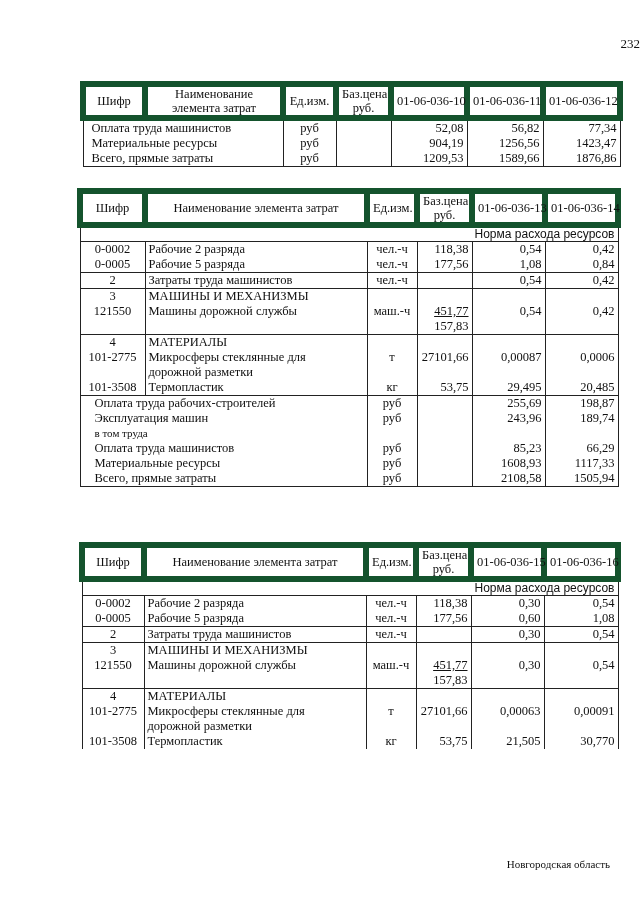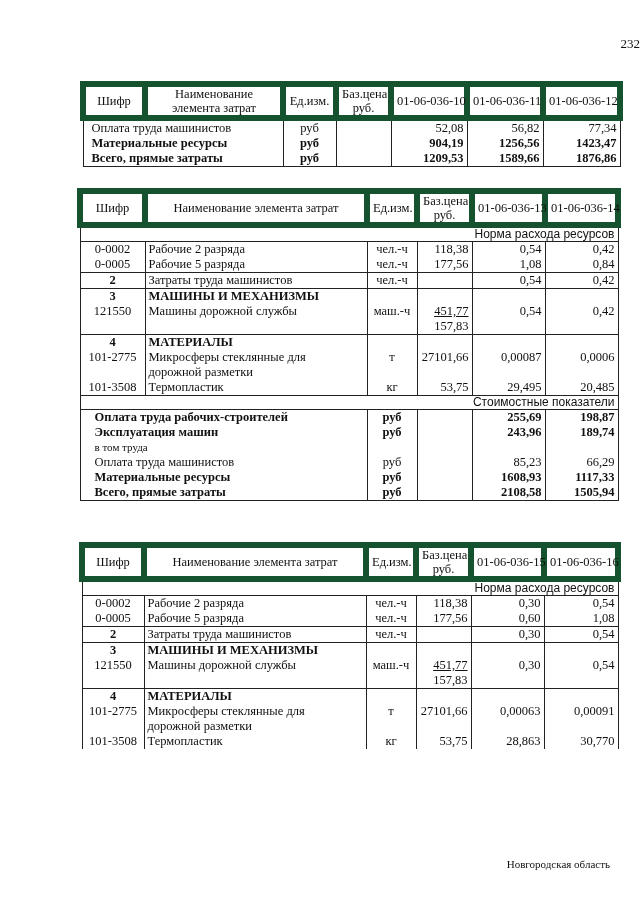--- a/index.html
+++ b/index.html
@@ -2,21 +2,21 @@
 <html><head>
 <meta charset="utf-8">
 <style>
   html, body { margin:0; padding:0; background:#ffffff; }
   body { width:640px; height:905px; position:relative; overflow:hidden;
          font-family:"Liberation Serif", serif; color:#111; font-size:12.5px; }
   .page-num { position:absolute; top:36px; left:0; width:640px; text-align:right; font-size:13px; }
   .footer { position:absolute; top:858px; right:30px; font-size:11px; }
   table { position:absolute; border-collapse:collapse; table-layout:fixed; }
   td { padding:0 3px; line-height:15px; vertical-align:top; white-space:nowrap; overflow:visible; }
-  .b { font-weight:bold; }
+  .b { font-weight:normal; }
   .c { text-align:center; }
   .r { text-align:right; }
   .hdr td { border:6px solid #14532d; vertical-align:middle; line-height:14px; }
   .hdr td.mid { text-align:center; }
   .vl { border-left:1px solid #222; }
   .vr { border-right:1px solid #222; }
   .bt { border-top:1px solid #222; }
   .bb { border-bottom:1px solid #222; }
   .small { font-family:"Liberation Sans", sans-serif; font-size:12px; text-align:right; line-height:13px; }
   .u { text-decoration:underline; }
@@ -152,23 +152,20 @@
         <td class="r vl vr">0,0006</td>
   </tr>
   <tr class="bb">
     <td class="c vl bb">101-3508</td>
         <td class="vl bb">Термопластик</td>
     <td class="c vl bb">кг</td>
         <td class="r vl bb">53,75</td>
     <td class="r vl bb">29,495</td>
         <td class="r vl vr bb">20,485</td>
   </tr>
-  <tr>
-        <td colspan="6" class="small vl vr">Стоимостные показатели</td>
-      </tr>
   <tr class="b bt">
     <td colspan="2" class="vl" style="padding-left:14px">Оплата труда рабочих-строителей</td>
         <td class="c vl">руб</td>
     <td class="vl"></td>
         <td class="r vl">255,69</td>
         <td class="r vl vr">198,87</td>
   </tr>
   <tr class="b">
     <td colspan="2" class="vl" style="padding-left:14px">Эксплуатация машин</td>
         <td class="c vl">руб</td>
@@ -282,19 +279,19 @@
     <td class="c vl">т</td>
         <td class="r vl">27101,66</td>
     <td class="r vl">0,00063</td>
         <td class="r vl vr">0,00091</td>
   </tr>
   <tr>
     <td class="c vl">101-3508</td>
         <td class="vl">Термопластик</td>
     <td class="c vl">кг</td>
         <td class="r vl">53,75</td>
-    <td class="r vl">28,863</td>
+    <td class="r vl">21,505</td>
         <td class="r vl vr">30,770</td>
   </tr>
 </tbody>
   </table>
 
 <div class="footer">Новгородская область</div>
 
 </body></html>

